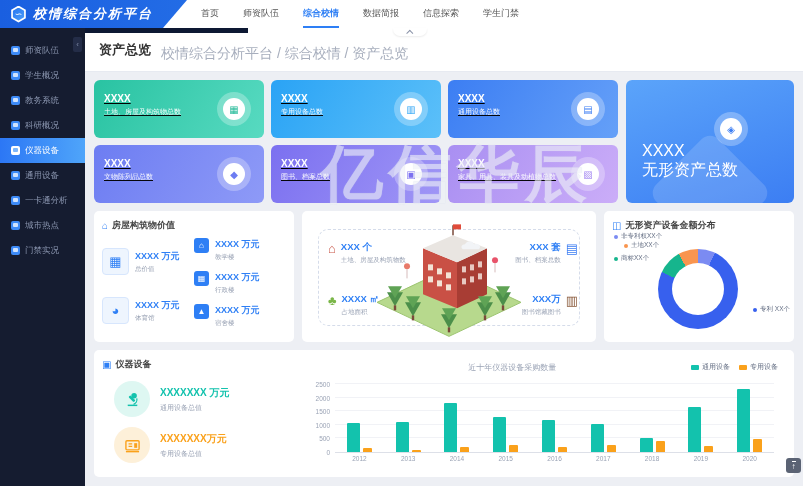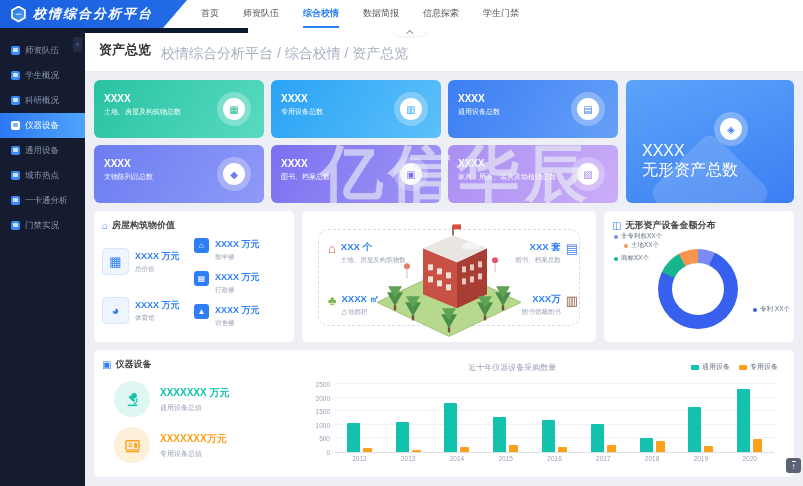--- a/index.html
+++ b/index.html
@@ -35,21 +35,21 @@
   .side-collapse{position:absolute;top:9px;right:3px;width:9px;height:15px;background:#242d48;color:#7e89a5;font-size:8px;border-radius:2px;display:flex;align-items:center;justify-content:center;cursor:pointer;z-index:5;}
 
   
   .main{position:absolute;left:85px;top:28px;right:0;bottom:0;overflow:hidden;}
   .pagehead{height:44px;background:#fff;display:flex;align-items:center;gap:10px;padding:0 14px;border-bottom:1px solid #e7eaf1;}
   .pagehead h1{margin:0;font-size:13px;color:#333;}
   .crumb{font-size:14px;color:#a7aebd;cursor:pointer;margin-top:8px;}
   .content{padding:8px 9px 0;position:relative;}
 
   
-  .cards-row{display:flex;gap:8px;}
+  .cards-row{display:flex;gap:8px;text-decoration:underline;}
   .cards-grid{flex:1;display:grid;grid-template-columns:repeat(3,1fr);grid-auto-rows:58px;gap:7px;}
   .card{border-radius:6px;position:relative;color:#fff;padding:13px 10px 0;cursor:pointer;overflow:hidden;}
   .card .v{font-size:10px;font-weight:bold;}
   .card .l{font-size:7px;opacity:.95;margin-top:3px;white-space:nowrap;overflow:hidden;}
   .big-ic{position:absolute;right:13px;top:50%;transform:translateY(-50%);width:34px;height:34px;border-radius:50%;background:rgba(255,255,255,.28);display:flex;align-items:center;justify-content:center;}
   .big-ic b{width:22px;height:22px;border-radius:50%;background:#fff;display:flex;align-items:center;justify-content:center;font-size:10px;font-weight:normal;}
   .tall-card{width:168px;height:123px;border-radius:6px;position:relative;color:#fff;padding:10px;overflow:hidden;cursor:pointer;}
   .tall-card .big-ic{top:32px;right:46px;transform:none;}
   .tall-card .txt{position:absolute;left:16px;top:62px;}
   .diamond{position:absolute;bottom:-34px;left:50%;transform:translateX(-50%) rotate(45deg);width:88px;height:88px;background:rgba(255,255,255,.15);border-radius:12px;}
@@ -142,37 +142,41 @@
   <div class="side-item">
         <span class="s-icon"></span>
         <span>师资队伍</span>
       </div>
       <div class="side-item">
         <span class="s-icon"></span>
         <span>学生概况</span>
       </div>
       <div class="side-item">
         <span class="s-icon"></span>
+        <span>教务系统</span>
+      </div>
+      <div class="side-item">
+        <span class="s-icon"></span>
         <span>科研概况</span>
       </div>
       <div class="side-item active">
         <span class="s-icon"></span>
         <span>仪器设备</span>
       </div>
       <div class="side-item">
         <span class="s-icon"></span>
         <span>通用设备</span>
       </div>
       <div class="side-item">
         <span class="s-icon"></span>
+        <span>一卡通分析</span>
+      </div>
+      <div class="side-item">
+        <span class="s-icon"></span>
         <span>城市热点</span>
-      </div>
-      <div class="side-item">
-        <span class="s-icon"></span>
-        <span>一卡通分析</span>
       </div>
       <div class="side-item">
         <span class="s-icon"></span>
         <span>门禁实况</span>
       </div>
     </div>
 
   <div class="main">
     <div class="pagehead">
       <h1>资产总览</h1>

